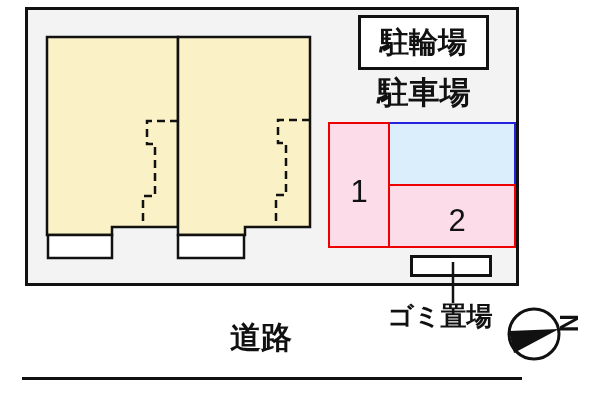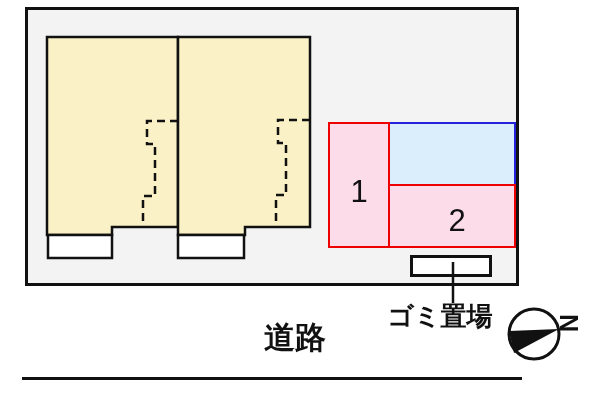--- a/index.html
+++ b/index.html
@@ -21,21 +21,21 @@
   .space-2{left:388px;top:184px;width:128px;height:64px;background:#fbdce8;border:2px solid #ee0000;padding-top:8px;padding-left:10px;}
   .space-1{left:328px;top:122px;width:62px;height:126px;background:#fbdce8;border:2px solid #ee0000;padding-top:12px;}
   .bike-box{
     left:358px;top:15px;width:131px;height:55px;background:#fff;border:3px solid #111;
     display:flex;align-items:center;justify-content:center;
     font-size:29px;font-weight:bold;letter-spacing:0px;
   }
   .car-label{left:352px;top:77px;width:144px;text-align:center;font-size:31px;font-weight:bold;line-height:1;}
   .garbage-box{left:410px;top:255px;width:82px;height:22px;background:#fff;border:3px solid #111;}
   .garbage-label{left:378px;top:303px;width:124px;text-align:center;font-size:26px;font-weight:bold;line-height:1;}
-  .road-label{left:230px;top:322px;width:96px;text-align:right;font-size:31px;font-weight:bold;line-height:1;}
+  .road-label{left:230px;top:322px;width:96px;text-align:left;font-size:31px;font-weight:bold;line-height:1;}
   .road-line{left:22px;top:377px;width:500px;height:3px;background:#111;}
   .north-letter{
     left:554px;top:308px;width:30px;height:30px;
     display:flex;align-items:center;justify-content:center;
     font-size:25px;font-weight:bold;transform:rotate(90deg);
   }
 </style>
 </head>
 <body>
 
@@ -44,21 +44,25 @@
   <div class="abs site"></div>
 
   <div class="abs space space-blue"></div>
   <div class="abs space space-2">
     <span>2</span>
   </div>
   <div class="abs space space-1">
     <span>1</span>
   </div>
 
+  <div class="abs bike-box">
+    <span>駐輪場</span>
+  </div>
 
+  <div class="abs car-label">駐車場</div>
 
   <div class="abs garbage-box"></div>
   <div class="abs garbage-label">ゴミ置場</div>
 
   <div class="abs road-label">道路</div>
   <div class="abs road-line"></div>
 
   <svg class="abs overlay" viewBox="0 0 600 400" xmlns="http://www.w3.org/2000/svg">
     <path d="M47,37 H178 V227 H112 V235 H47 Z" stroke="#111" stroke-width="2.5" fill="#faf2c6"></path>
     <path d="M178,37 H310 V227 H245 V235 H178 Z" stroke="#111" stroke-width="2.5" fill="#faf2c6"></path>

